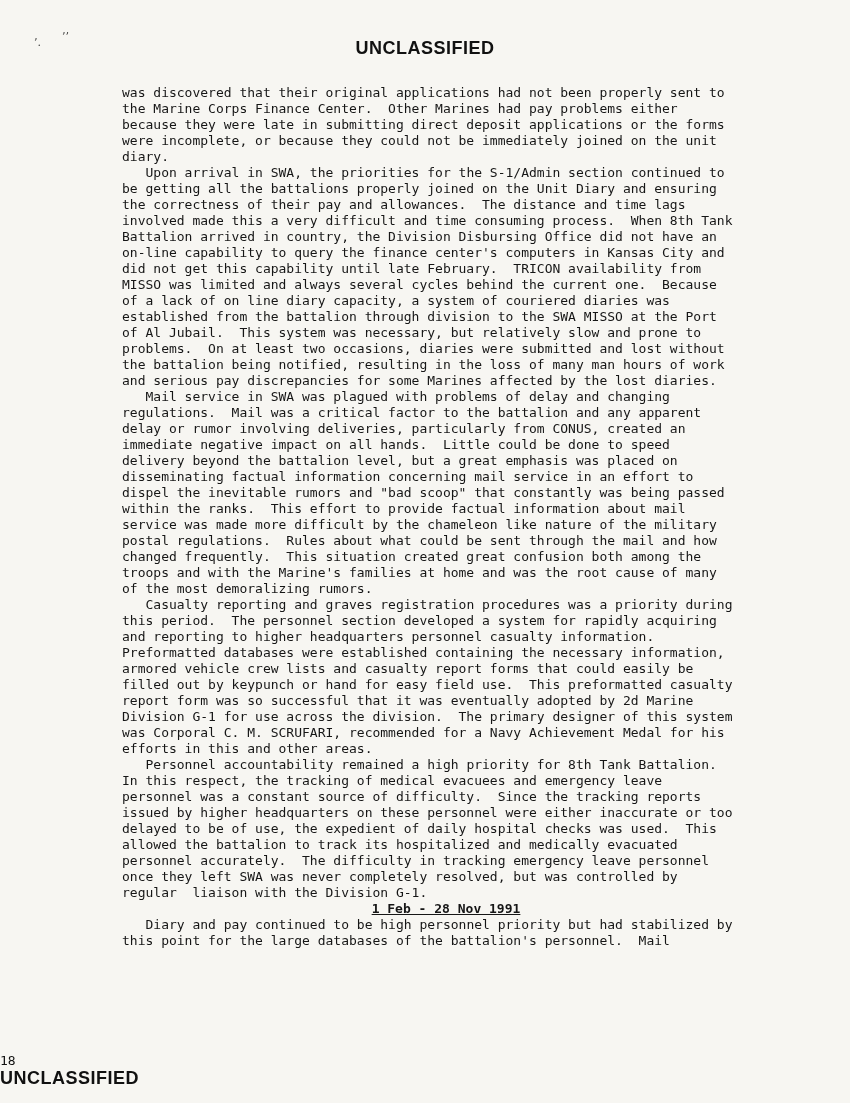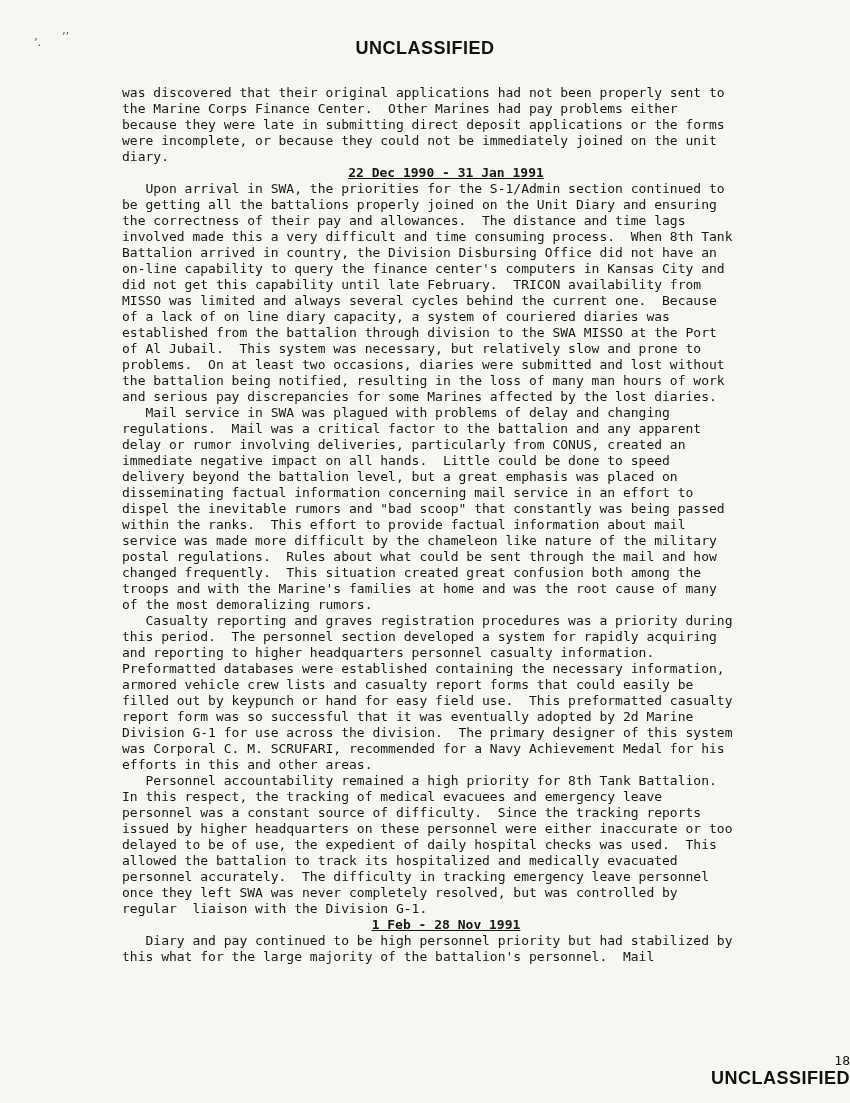--- a/index.html
+++ b/index.html
@@ -54,21 +54,21 @@
     font-weight: bold;
   }
   .doc-heading .heading-text {
     text-decoration: underline;
   }
   .page-footer {
     position: absolute;
     bottom: 14px;
     left: 0;
     width: 100%;
-    text-align: right;
+    text-align: left;
     color: #111;
   }
   .footer-page-number {
     font-family: "DejaVu Sans Mono", monospace;
     font-size: 13px;
     line-height: 15px;
   }
   .footer-classification {
     font-family: "Liberation Sans", sans-serif;
     font-weight: bold;
@@ -85,21 +85,20 @@
   <span class="scan-speck" style="left:62px; top:30px;">’’</span>
 
   <div class="page-header">UNCLASSIFIED</div>
 
   <div class="document-body">
       <div class="doc-para">was discovered that their original applications had not been properly sent to
 the Marine Corps Finance Center.  Other Marines had pay problems either
 because they were late in submitting direct deposit applications or the forms
 were incomplete, or because they could not be immediately joined on the unit
 diary.</div>
-      <div class="doc-heading"><span class="heading-text">22 Dec 1990 - 31 Jan 1991</span></div>
       <div class="doc-para">   Upon arrival in SWA, the priorities for the S-1/Admin section continued to
 be getting all the battalions properly joined on the Unit Diary and ensuring
 the correctness of their pay and allowances.  The distance and time lags
 involved made this a very difficult and time consuming process.  When 8th Tank
 Battalion arrived in country, the Division Disbursing Office did not have an
 on-line capability to query the finance center's computers in Kansas City and
 did not get this capability until late February.  TRICON availability from
 MISSO was limited and always several cycles behind the current one.  Because
 of a lack of on line diary capacity, a system of couriered diaries was
 established from the battalion through division to the SWA MISSO at the Port
@@ -134,21 +133,21 @@
 In this respect, the tracking of medical evacuees and emergency leave
 personnel was a constant source of difficulty.  Since the tracking reports
 issued by higher headquarters on these personnel were either inaccurate or too
 delayed to be of use, the expedient of daily hospital checks was used.  This
 allowed the battalion to track its hospitalized and medically evacuated
 personnel accurately.  The difficulty in tracking emergency leave personnel
 once they left SWA was never completely resolved, but was controlled by
 regular  liaison with the Division G-1.</div>
       <div class="doc-heading"><span class="heading-text">1 Feb - 28 Nov 1991</span></div>
       <div class="doc-para">   Diary and pay continued to be high personnel priority but had stabilized by
-this what for the large majority of the battalion's personnel.  Mail</div>
+this point for the large databases of the battalion's personnel.  Mail</div>
     </div>
 
   <div class="page-footer">
     <div class="footer-page-number">18</div>
     <div class="footer-classification">UNCLASSIFIED</div>
   </div>
 
 </div>
 
 </body></html>

